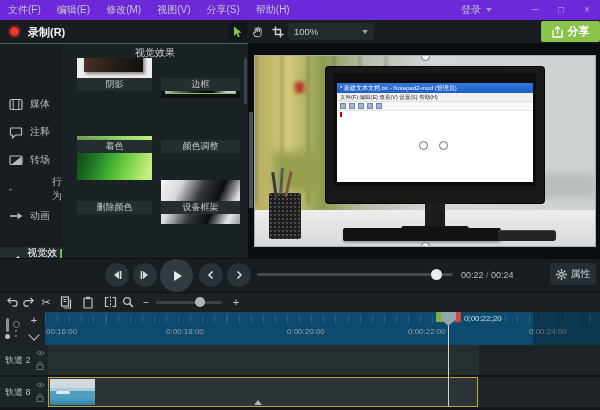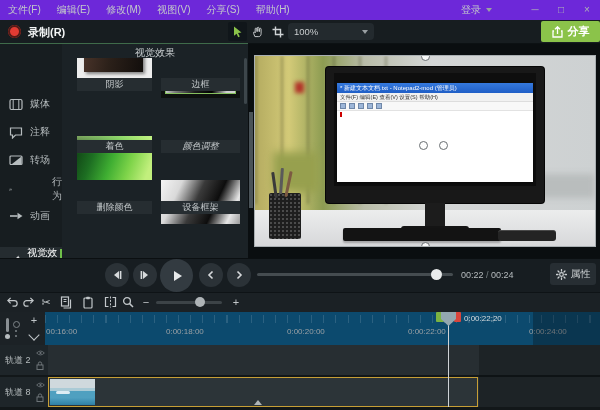--- a/index.html
+++ b/index.html
@@ -250,21 +250,21 @@
     </div>
   <div class="abs card-label" style="left:77px;top:78px;width:75px;">阴影</div>
   <div class="abs thumb th-border" style="left:161px;top:58px;width:79px;height:20px;">
       <div class="ph"></div>
     </div>
   <div class="abs card-label" style="left:161px;top:78px;width:79px;">边框</div>
 
   <div class="abs thumb th-tint" style="left:77px;top:96px;width:75px;height:44px;"></div>
   <div class="abs card-label" style="left:77px;top:140px;width:75px;">着色</div>
   <div class="abs thumb th-coladj" style="left:161px;top:96px;width:79px;height:44px;"></div>
-  <div class="abs card-label" style="left:161px;top:140px;width:79px;font-style:italic;">颜色调整</div>
+  <div class="abs card-label" style="left:161px;top:140px;width:79px;">颜色调整</div>
 
   <div class="abs thumb th-person" style="left:77px;top:157px;width:75px;height:44px;">
     <div class="body"></div>
     <div class="head"></div>
     <div class="glasses"></div>
   </div>
   <div class="abs card-label" style="left:77px;top:201px;width:75px;">删除颜色</div>
   <div class="abs thumb th-device" style="left:161px;top:157px;width:79px;height:44px;">
     <div class="scr"></div>
     <div class="base"></div>

